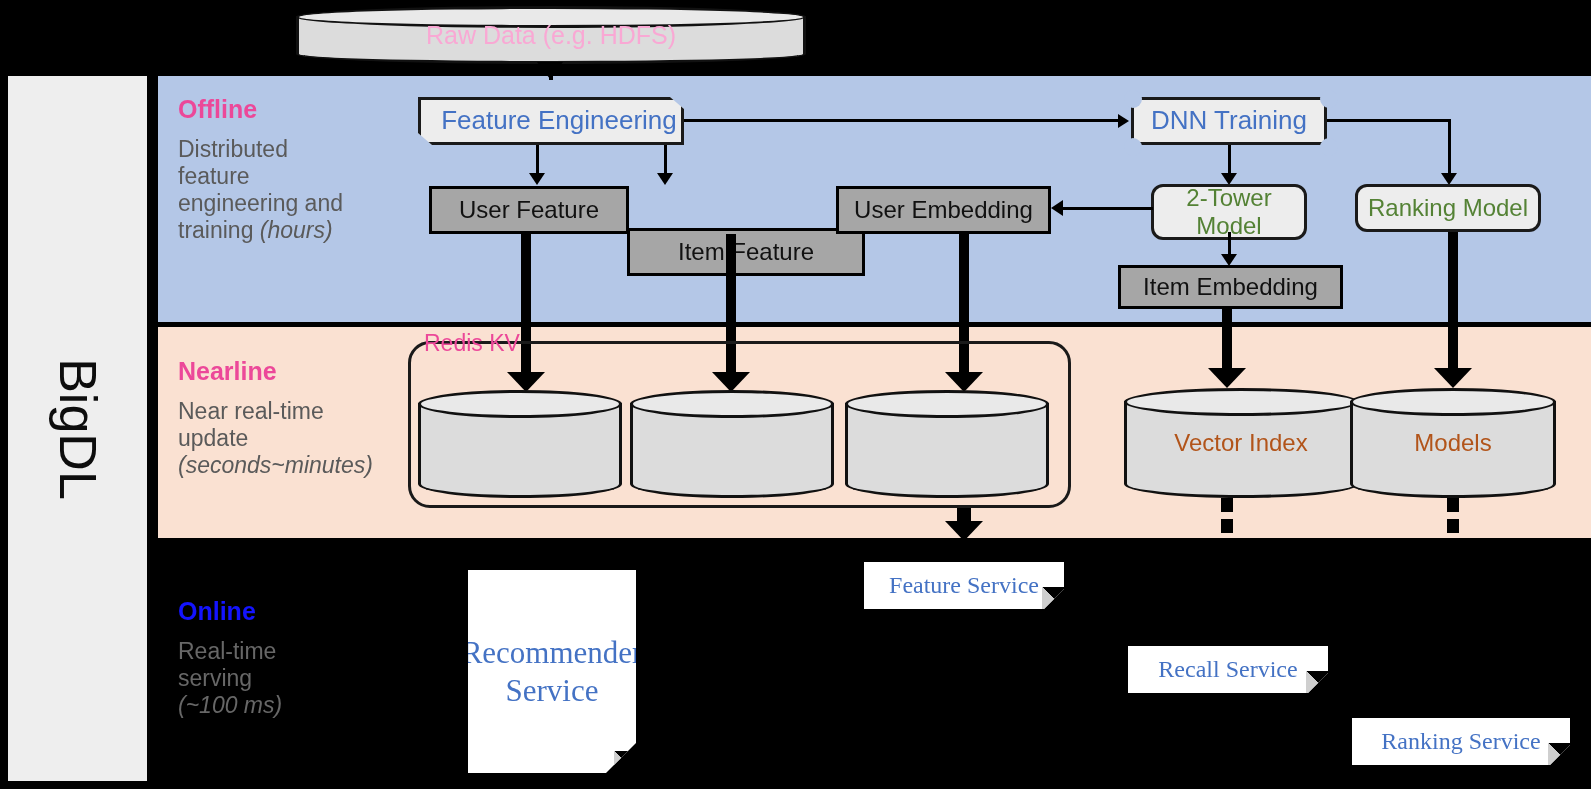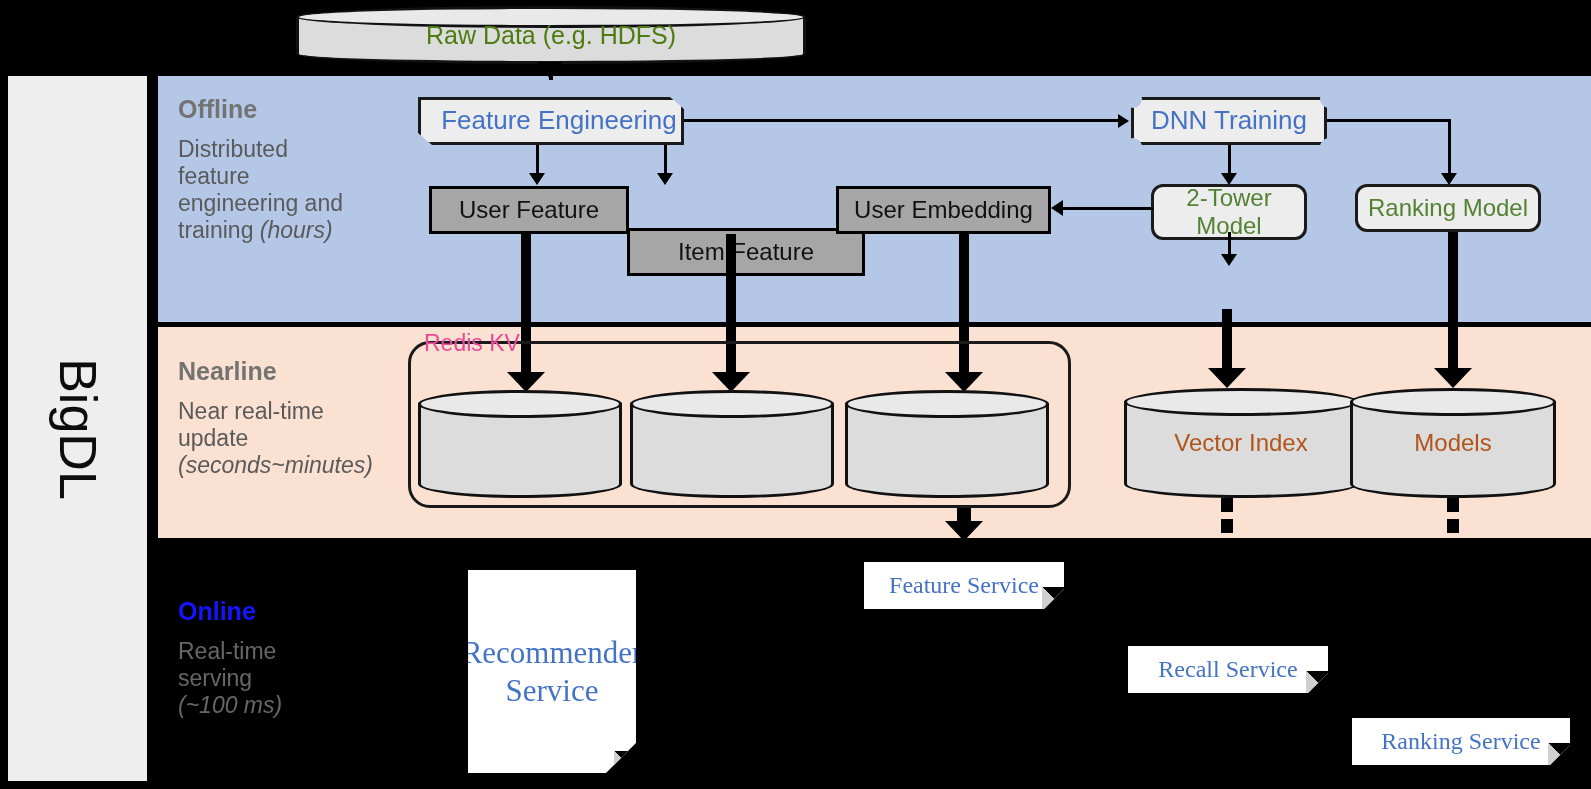--- a/index.html
+++ b/index.html
@@ -22,21 +22,21 @@
     display:flex;align-items:center;justify-content:center;
   }
   #bigdl-label{
     transform:rotate(90deg);
     font-size:52px;color:#0d0d0d;letter-spacing:0px;white-space:nowrap;
     font-family:"Liberation Sans", sans-serif;
   }
 
   
   .band-caption{position:absolute;}
-  .band-title{font-size:25px;color:#737373;font-weight:600;line-height:1.1;}
+  .band-title{font-size:25px;color:#ec4899;font-weight:600;line-height:1.1;}
   .band-sub{font-size:23px;color:#5a5a5a;line-height:1.18;margin-top:12px;max-width:228px;}
   .band-sub i{font-style:italic;}
   #cap-offline{left:178px;top:96px;}
   #cap-nearline{left:178px;top:358px;}
   #cap-online{left:178px;top:598px;}
   #cap-online .band-title{color:#1414ff;}
   #cap-online .band-sub{color:#676767;}
 
   
   .node{position:absolute;box-sizing:border-box;display:flex;align-items:center;justify-content:center;text-align:center;}
@@ -76,21 +76,21 @@
     background:#dcdcdc;border-left:3px solid #111;border-right:3px solid #111;border-bottom:3px solid #111;
     border-radius:0 0 50% 50%/0 0 14px 14px;
     box-sizing:border-box;
   }
   .cyl .top{
     position:absolute;left:0;right:0;top:0;height:28px;
     background:#e9e9e9;border:3px solid #111;border-radius:50%;box-sizing:border-box;
   }
   .cyl .cap{
     position:absolute;left:0;right:0;top:0;bottom:0;display:flex;align-items:center;justify-content:center;
-    font-size:24px;color:#4d7c0f;z-index:3;
+    font-size:24px;color:#f9a8d4;z-index:3;
   }
   .cyl-brown .cap{color:#b2541a;}
 
   
   #cyl-raw{left:296px;top:6px;width:510px;height:58px;}
   #cyl-raw .top{height:22px;}
   #cyl-raw .body{top:10px;border-radius:0 0 50% 50%/0 0 10px 10px;}
   #cyl-raw .cap{font-size:25px;}
 
   
@@ -245,20 +245,23 @@
   <div class="node box-round txt-green" style="left:1355px;top:184px;width:186px;height:48px;">
     <span>Ranking Model</span>
   </div>
 
   <div class="ln" style="left:1063px;top:207px;width:90px;height:3px;"></div>
   <div class="arrow-left" style="left:1051px;top:200px;"></div>
 
   <div class="ln" style="left:1228px;top:232px;width:3px;height:28px;"></div>
   <div class="arrow-down" style="left:1221px;top:254px;"></div>
 
+  <div class="node box-gray" style="left:1118px;top:265px;width:225px;height:44px;">
+    <span>Item Embedding</span>
+  </div>
 
   <div class="ln" style="left:521px;top:234px;width:10px;height:152px;"></div>
   <div class="arrow-down xfat" style="left:507px;top:372px;"></div>
 
   <div class="ln" style="left:726px;top:234px;width:10px;height:152px;"></div>
   <div class="arrow-down xfat" style="left:712px;top:372px;"></div>
 
   <div class="ln" style="left:959px;top:234px;width:10px;height:152px;"></div>
   <div class="arrow-down xfat" style="left:945px;top:372px;"></div>
 

